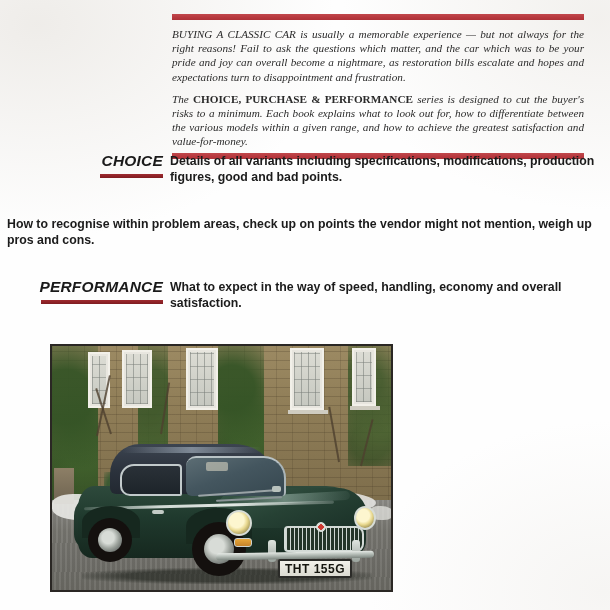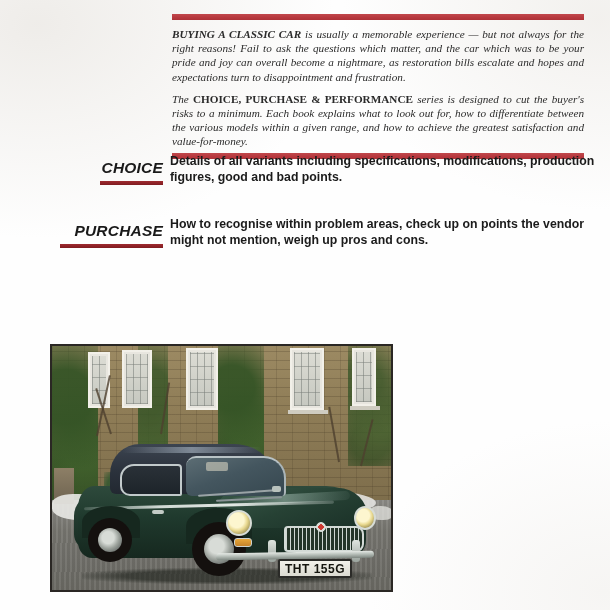--- a/index.html
+++ b/index.html
@@ -64,34 +64,33 @@
   .intro-text p + p {
     margin-top: 8px;
   }
   .intro-text .series-name {
     font-style: normal;
     font-weight: bold;
     font-family: "Liberation Serif", serif;
   }
   .intro-text .lead-caps {
     font-style: italic;
-    font-weight: bold;
   }
 
   
   .sections {
     position: absolute;
     left: 0;
     top: 152px;
     width: 610px;
   }
   .section-row {
     position: relative;
     display: flex;
-    align-items: flex-end;
+    align-items: flex-start;
     margin-bottom: 30px;
   }
   .sec-label-col {
     width: 163px;
     flex: 0 0 163px;
     text-align: right;
     padding-right: 0;
   }
   .sec-label {
     font-family: "Liberation Sans", sans-serif;
@@ -482,29 +481,34 @@
       <div class="sec-label-col">
         <span class="sec-label">CHOICE</span>
         <div class="sec-underline u-choice"></div>
       </div>
       <div class="sec-body">
         <p>Details of all variants including specifications, modifications, production figures, good and bad points.</p>
       </div>
     </div>
 
     <div class="section-row">
-      <div class="sec-label-col">
-        <span class="sec-label">PURCHASE</span>
-        <div class="sec-underline u-purchase"></div>
-      </div>
       <div class="sec-body">
         <p>How to recognise within problem areas, check up on points the vendor might not mention, weigh up pros and cons.</p>
       </div>
     </div>
 
+    <div class="section-row">
+      <div class="sec-label-col">
+        <span class="sec-label">PERFORMANCE</span>
+        <div class="sec-underline u-performance"></div>
+      </div>
+      <div class="sec-body">
+        <p>What to expect in the way of speed, handling, economy and overall satisfaction.</p>
+      </div>
+    </div>
 
   </div>
 
   <div class="photo-frame">
     <div class="photo">
 
       <div class="wall">
         <div class="wall-texture"></div>
 
         <div class="ivy ivy-a"></div>

